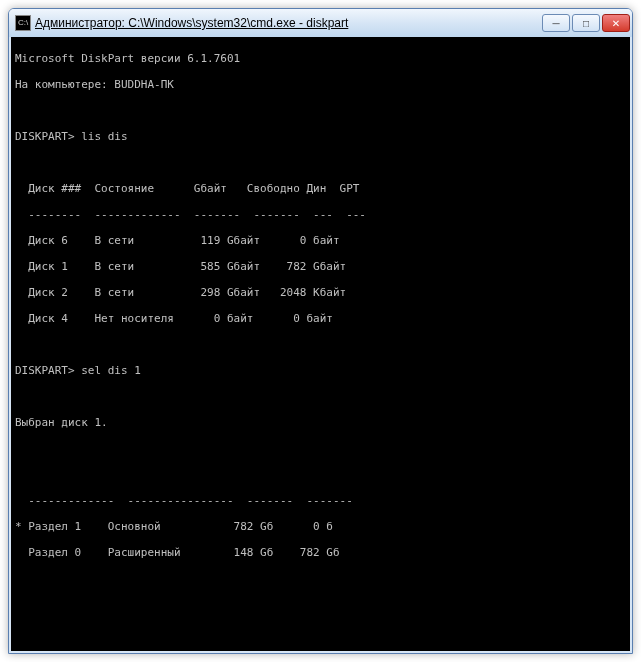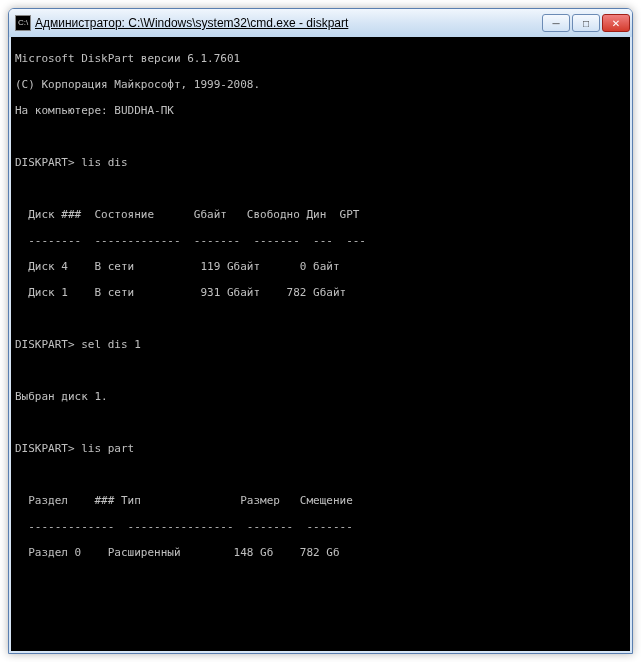--- a/index.html
+++ b/index.html
@@ -86,38 +86,38 @@
     <span class="title">Администратор: C:\Windows\system32\cmd.exe - diskpart</span>
     <div class="win-buttons">
       <div class="win-btn">─</div>
       <div class="win-btn">□</div>
       <div class="win-btn close">✕</div>
     </div>
   </div>
 
   <div class="console">
 <div class="line">Microsoft DiskPart версии 6.1.7601</div>
-<div class="line">(C) Корпорация Майкрософт, 1999-2008.</div>
 <div class="line">На компьютере: BUDDHA-ПК</div>
 <div class="line"> </div>
 <div class="line">DISKPART&gt; lis dis</div>
 <div class="line"> </div>
 <div class="line">  Диск ###  Состояние      Gбайт   Свободно Дин  GPT</div>
 <div class="line">  --------  -------------  -------  -------  ---  ---</div>
-<div class="line">  Диск 4    В сети          119 Gбайт      0 байт</div>
-<div class="line">  Диск 1    В сети          931 Gбайт    782 Gбайт</div>
+<div class="line">  Диск 6    В сети          119 Gбайт      0 байт</div>
+<div class="line">  Диск 1    В сети          585 Gбайт    782 Gбайт</div>
+<div class="line">  Диск 2    В сети          298 Gбайт   2048 Kбайт</div>
+<div class="line">  Диск 4    Нет носителя      0 байт      0 байт</div>
 <div class="line"> </div>
 <div class="line">DISKPART&gt; sel dis 1</div>
 <div class="line"> </div>
 <div class="line">Выбран диск 1.</div>
 <div class="line"> </div>
-<div class="line">DISKPART&gt; lis part</div>
 <div class="line"> </div>
-<div class="line">  Раздел    ### Тип               Размер   Смещение</div>
 <div class="line">  -------------  ----------------  -------  -------</div>
+<div class="line">* Раздел 1    Основной           782 Gб      0 б</div>
 <div class="line">  Раздел 0    Расширенный        148 Gб    782 Gб</div>
 
 
 
 
 
 
 
   </div>
 </div>

